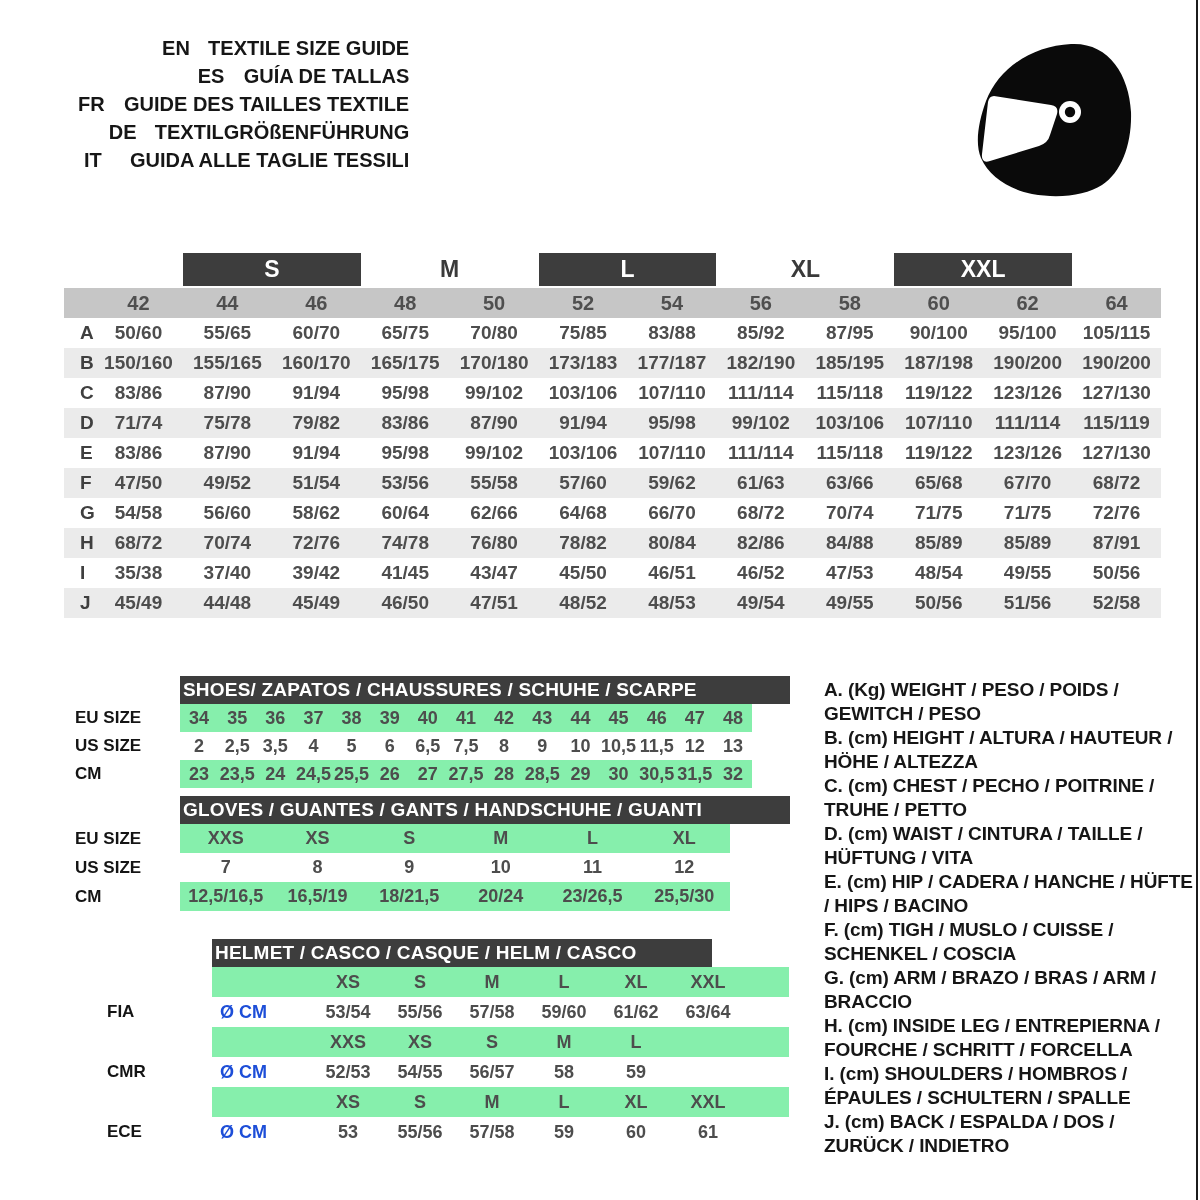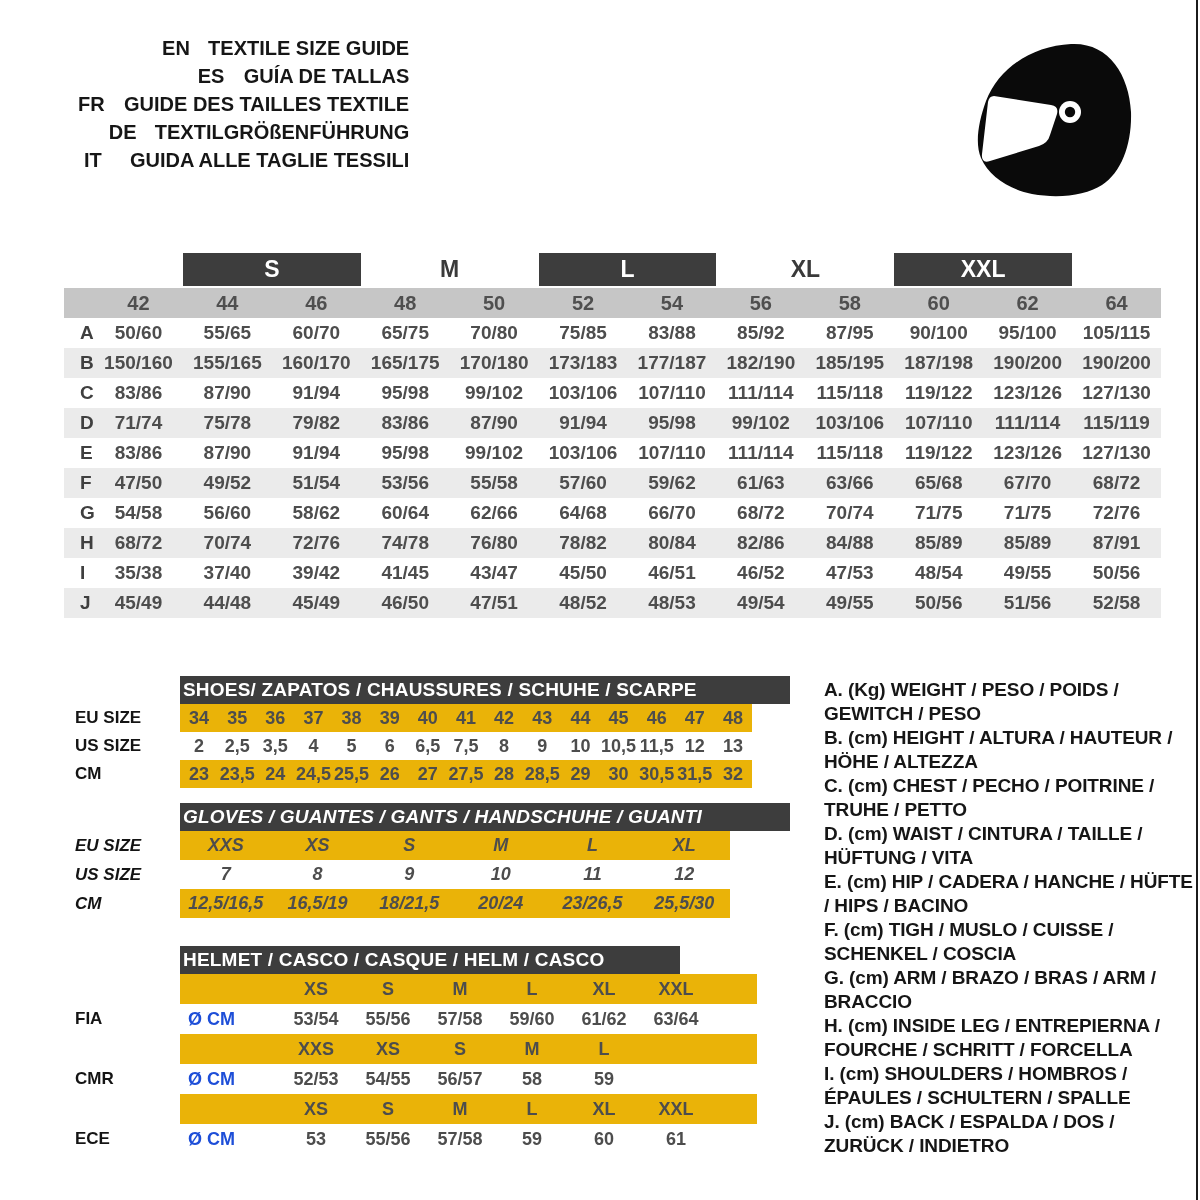--- a/index.html
+++ b/index.html
@@ -34,28 +34,28 @@
   .data-row .rlab{padding-left:16px;color:#3f3f3f;}
   .data-row .vcell{text-align:center;white-space:nowrap;}
 
   
   .bottom-left{position:absolute;left:75px;top:676px;width:715px;}
   .btitle{margin-left:105px;height:28px;background:#3d3d3d;color:#fff;font-weight:bold;
     font-size:19px;display:flex;align-items:center;padding-left:3px;letter-spacing:0.2px;}
   .brow{display:flex;align-items:center;}
   .brow .side-label{width:105px;flex:none;font-weight:bold;font-size:17px;color:#141414;}
   .cells{display:grid;align-items:center;height:100%;}
-  .cells.shaded{background:#eab308;}
+  .cells.shaded{background:#86efac;}
   .cell{text-align:center;font-weight:bold;font-size:18px;color:#4d4d4d;white-space:nowrap;}
   .shoes .brow{height:28px;}
   .shoes .cells{width:572px;grid-template-columns:repeat(15,1fr);}
-  .gloves{margin-top:15px;font-style:italic;}
+  .gloves{margin-top:8px;}
   .gloves .brow{height:29px;}
   .gloves .cells{width:550px;grid-template-columns:repeat(6,1fr);}
-  .helmetT{margin-top:28px;}
+  .helmetT{margin-top:28px;margin-left:32px;}
   .helmetT .btitle{width:500px;}
   .helmetT .brow{height:30px;}
   .helmetT .cells{width:577px;grid-template-columns:100px repeat(6,72px);}
   .helmetT .unit{ text-align:left;padding-left:8px;color:#1d4ed8;}
 
   
   .legend{position:absolute;left:800px;top:678px;width:396px;}
   .legend-item{font-weight:bold;font-size:19px;line-height:24px;color:#161616;letter-spacing:-0.1px;margin-left:24px;}
 </style>
 </head>

